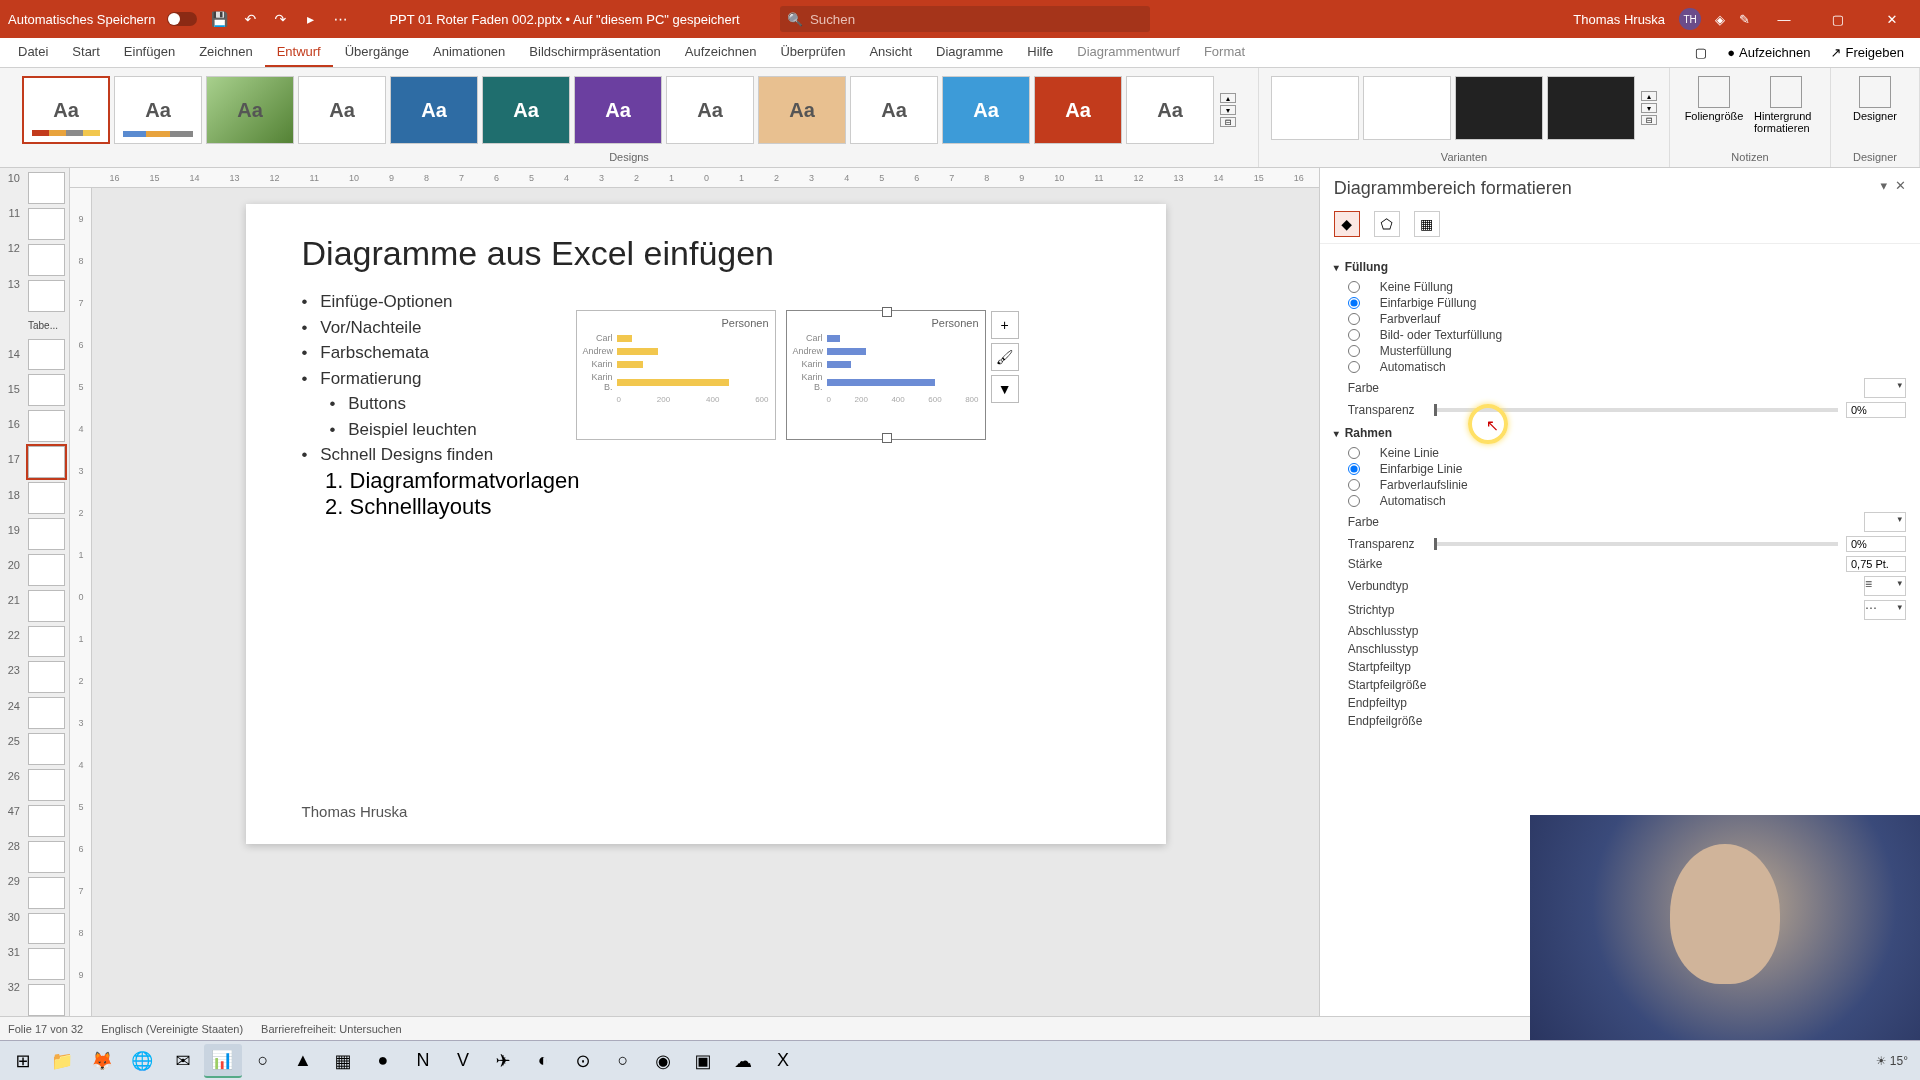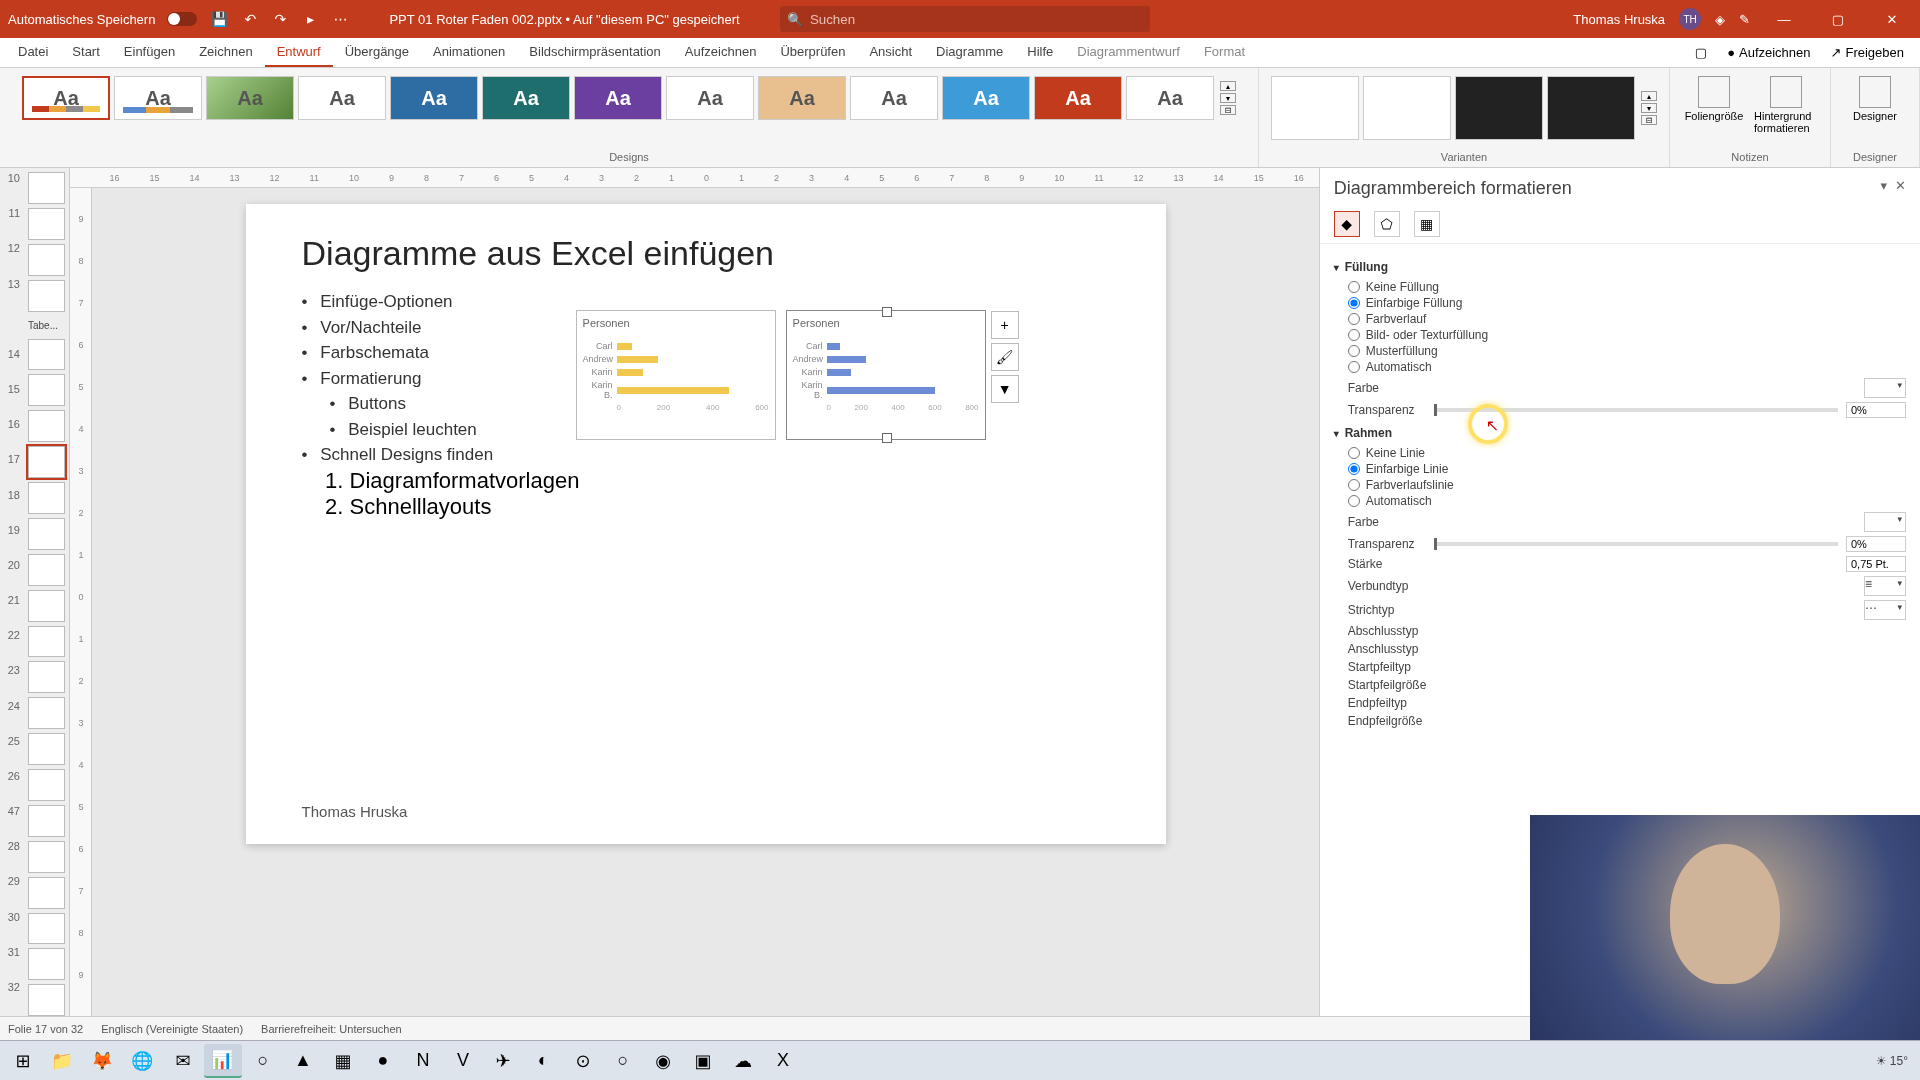--- a/index.html
+++ b/index.html
@@ -26,21 +26,21 @@
 .ribbon-tabs .tab.active { border-bottom: 2px solid #c23b1c; color:#c23b1c; }
 .ribbon-tabs .tab.context { color:#888; }
 .ribbon-tabs .spacer { flex:1; }
 .ribbon-tabs .rbtn { padding:4px 10px; display:flex; align-items:center; gap:4px; }
 
 
 .ribbon { height: 100px; background:#f5f5f5; border-bottom:1px solid #ccc; display:flex; }
 .ribbon .group { padding:4px 8px; border-right:1px solid #ddd; display:flex; flex-direction:column; align-items:center; }
 .ribbon .group-label { font-size:11px; color:#666; margin-top:auto; }
 .themes { display:flex; gap:4px; align-items:center; padding:4px; }
-.theme-thumb { width:88px; height:44px; border:1px solid #ccc; background:#fff; display:flex; align-items:center; justify-content:center; font-size:20px; font-weight:bold; color:#555; position:relative; }
+.theme-thumb { width:88px; height:68px; border:1px solid #ccc; background:#fff; display:flex; align-items:center; justify-content:center; font-size:20px; font-weight:bold; color:#555; position:relative; }
 .theme-thumb .stripe { position:absolute; bottom:6px; left:8px; right:8px; height:6px; display:flex; }
 .theme-thumb .stripe span { flex:1; }
 .variants { display:flex; gap:4px; padding:4px; }
 .variant-thumb { width:88px; height:64px; border:1px solid #ccc; background:#fff; }
 .gallery-more { width:16px; display:flex; flex-direction:column; justify-content:center; gap:2px; margin-left:2px; }
 .gallery-more span { height:10px; border:1px solid #999; font-size:8px; text-align:center; }
 .big-btn { display:flex; flex-direction:column; align-items:center; gap:2px; font-size:11px; width:72px; padding:4px; }
 .big-btn .icon { width:32px; height:32px; border:1px solid #999; }
 
 
@@ -67,42 +67,42 @@
 .slide ul ul { margin-left:28px; }
 .slide ol { margin-left:48px; font-size:22px; }
 .slide .author { position:absolute; bottom:24px; left:56px; font-size:15px; color:#555; }
 
 .chart-box { position:absolute; border:1px solid #bbb; background:#fff; font-size:10px; padding:6px; }
 .chart-box.c1 { left:330px; top:106px; width:200px; height:130px; }
 .chart-box.c2 { left:540px; top:106px; width:200px; height:130px; border:1px solid #888; }
 .chart-box.c2::before, .chart-box.c2::after { content:""; position:absolute; width:8px; height:8px; background:#fff; border:1px solid #666; }
 .chart-box.c2::before { top:-4px; left:50%; margin-left:-4px; }
 .chart-box.c2::after { bottom:-4px; left:50%; margin-left:-4px; }
-.chart-title { text-align:left; font-size:11px; color:#666; margin-bottom:12px; }
+.chart-title { text-align:right; font-size:11px; color:#666; margin-bottom:4px; }
 .bar-row { display:flex; align-items:center; margin:3px 0; font-size:9px; }
 .bar-row .lbl { width:34px; color:#888; text-align:right; padding-right:4px; }
 .bar-row .bar { height:7px; }
 .chart-axis { display:flex; justify-content:space-between; font-size:8px; color:#aaa; margin-top:2px; padding-left:34px; }
 .chart-tools { position:absolute; right:-34px; top:0; display:flex; flex-direction:column; gap:4px; }
 .chart-tool { width:28px; height:28px; border:1px solid #bbb; background:#fff; display:flex; align-items:center; justify-content:center; font-size:14px; }
 
 
 .format-pane { width: 770px; background:#fff; border-left:1px solid #ccc; display:flex; flex-direction:column; font-size:13px; position:relative; }
 .format-pane .pane-header { padding:10px 14px 6px; display:flex; align-items:flex-start; }
 .format-pane .pane-title { font-size:18px; color:#444; }
 .format-pane .pane-close { margin-left:auto; display:flex; gap:8px; font-size:13px; color:#666; }
 .format-pane .pane-tabs { padding:4px 14px; display:flex; gap:20px; font-size:12px; color:#666; }
 .format-pane .pane-tabs .pt.active { color:#333; }
 .format-pane .pane-icons { padding:6px 14px; display:flex; gap:14px; border-bottom:1px solid #eee; }
 .format-pane .pane-icon { width:26px; height:26px; border:1px solid #ccc; display:flex; align-items:center; justify-content:center; font-size:14px; }
 .format-pane .pane-icon.active { background:#fbe7e3; border-color:#c23b1c; }
 .format-pane .pane-body { flex:1; overflow:auto; padding:8px 14px 20px; }
 .section-head { font-weight:600; font-size:12px; color:#333; margin:8px 0 6px; display:flex; align-items:center; gap:6px; }
 .section-head::before { content:"▾"; font-size:10px; }
-.radio-row { display:flex; align-items:center; gap:6px; margin:2px 0 2px 14px; font-size:12px; color:#444; }
+.radio-row { display:flex; align-items:center; gap:20px; margin:2px 0 2px 14px; font-size:12px; color:#444; }
 .radio-row input { width:12px; height:12px; }
 .prop-row { display:flex; align-items:center; margin:4px 0 4px 14px; font-size:12px; color:#444; }
 .prop-row .plabel { width:78px; }
 .prop-row .slider { flex:1; height:4px; background:#ddd; position:relative; margin:0 8px; }
 .prop-row .slider::before { content:""; position:absolute; width:3px; height:12px; background:#666; top:-4px; left:0; }
 .prop-row .val { width:60px; border:1px solid #ccc; padding:1px 4px; font-size:11px; }
 .prop-row .swatch { width:42px; height:20px; border:1px solid #ccc; margin-left:auto; background:#fff; position:relative; }
 .prop-row .swatch::after { content:"▾"; position:absolute; right:3px; top:1px; font-size:9px; }
 .highlight-ring { position:absolute; width:40px; height:40px; border:4px solid #ffe066; border-radius:50%; box-shadow:0 0 6px #ffe066; pointer-events:none; }
 .cursor-arrow { position:absolute; font-size:16px; color:#c00; }

